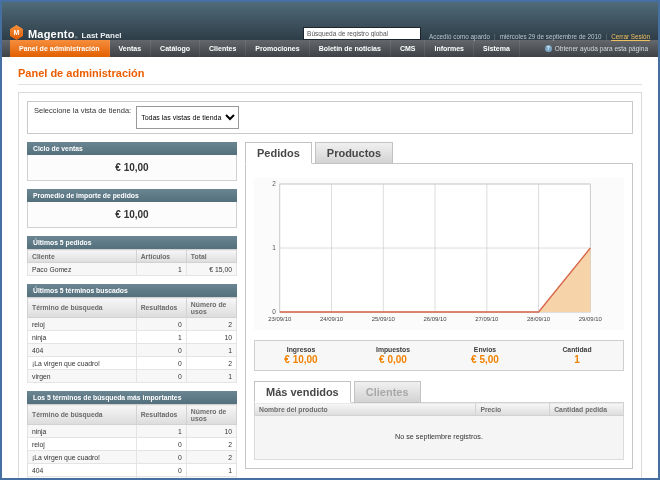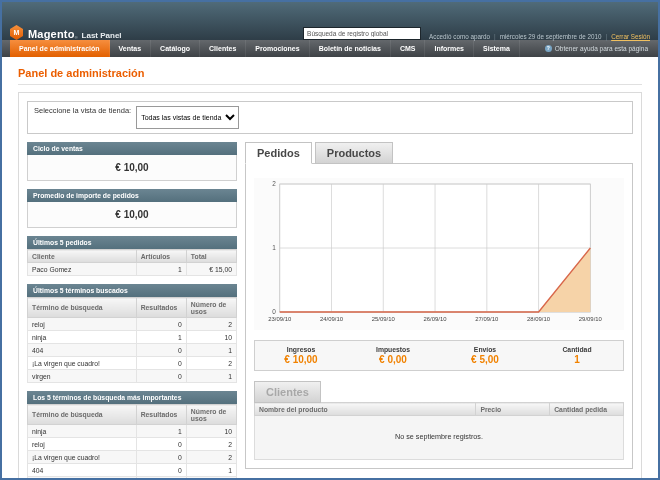--- a/index.html
+++ b/index.html
@@ -295,20 +295,21 @@
               <div class="lb">Envíos</div>
               <div class="vl">€ 5,00</div>
             </div>
             <div class="stat">
               <div class="lb">Cantidad</div>
               <div class="vl">1</div>
             </div>
           </div>
 
           <div class="tabs bottom-tabs">
+            <span class="tab active">Más vendidos</span>
             <span class="tab disabled">Clientes</span>
           </div>
 
           <table class="grid ptable">
             <tbody>
                 <tr>
               <th style="width:60%">Nombre del producto</th>
               <th style="width:20%">Precio</th>
               <th style="width:20%">Cantidad pedida</th>
             </tr>

